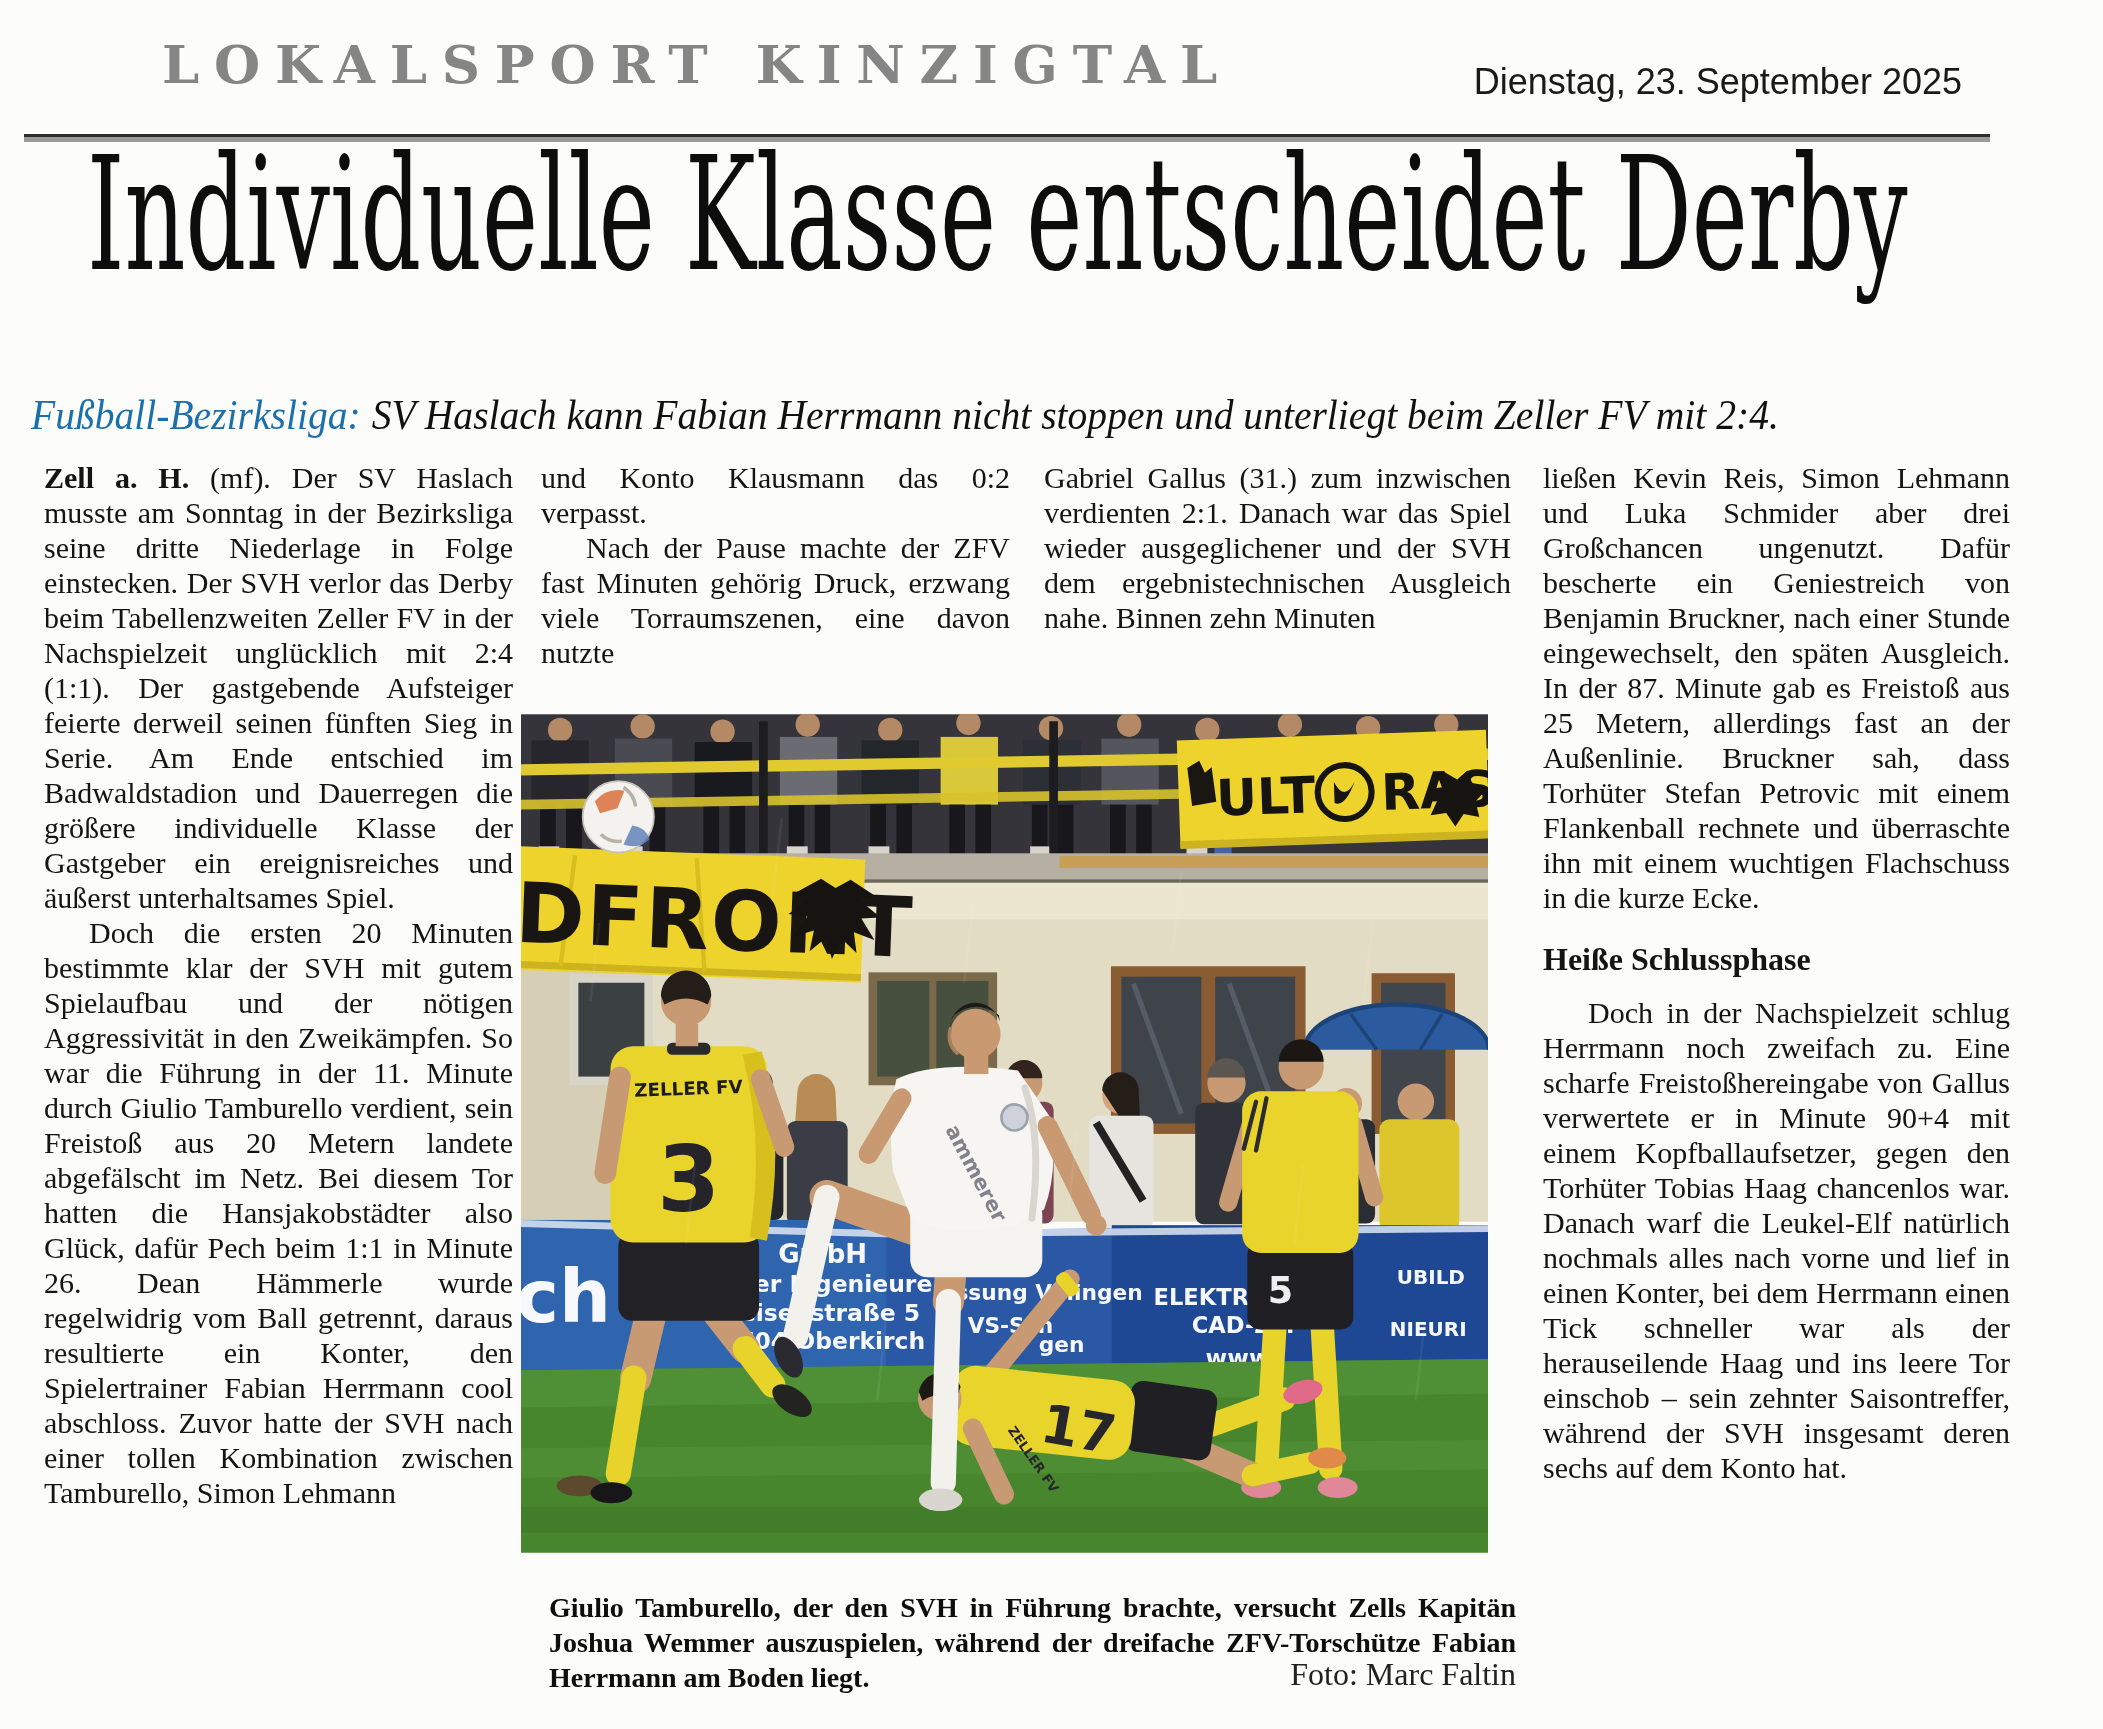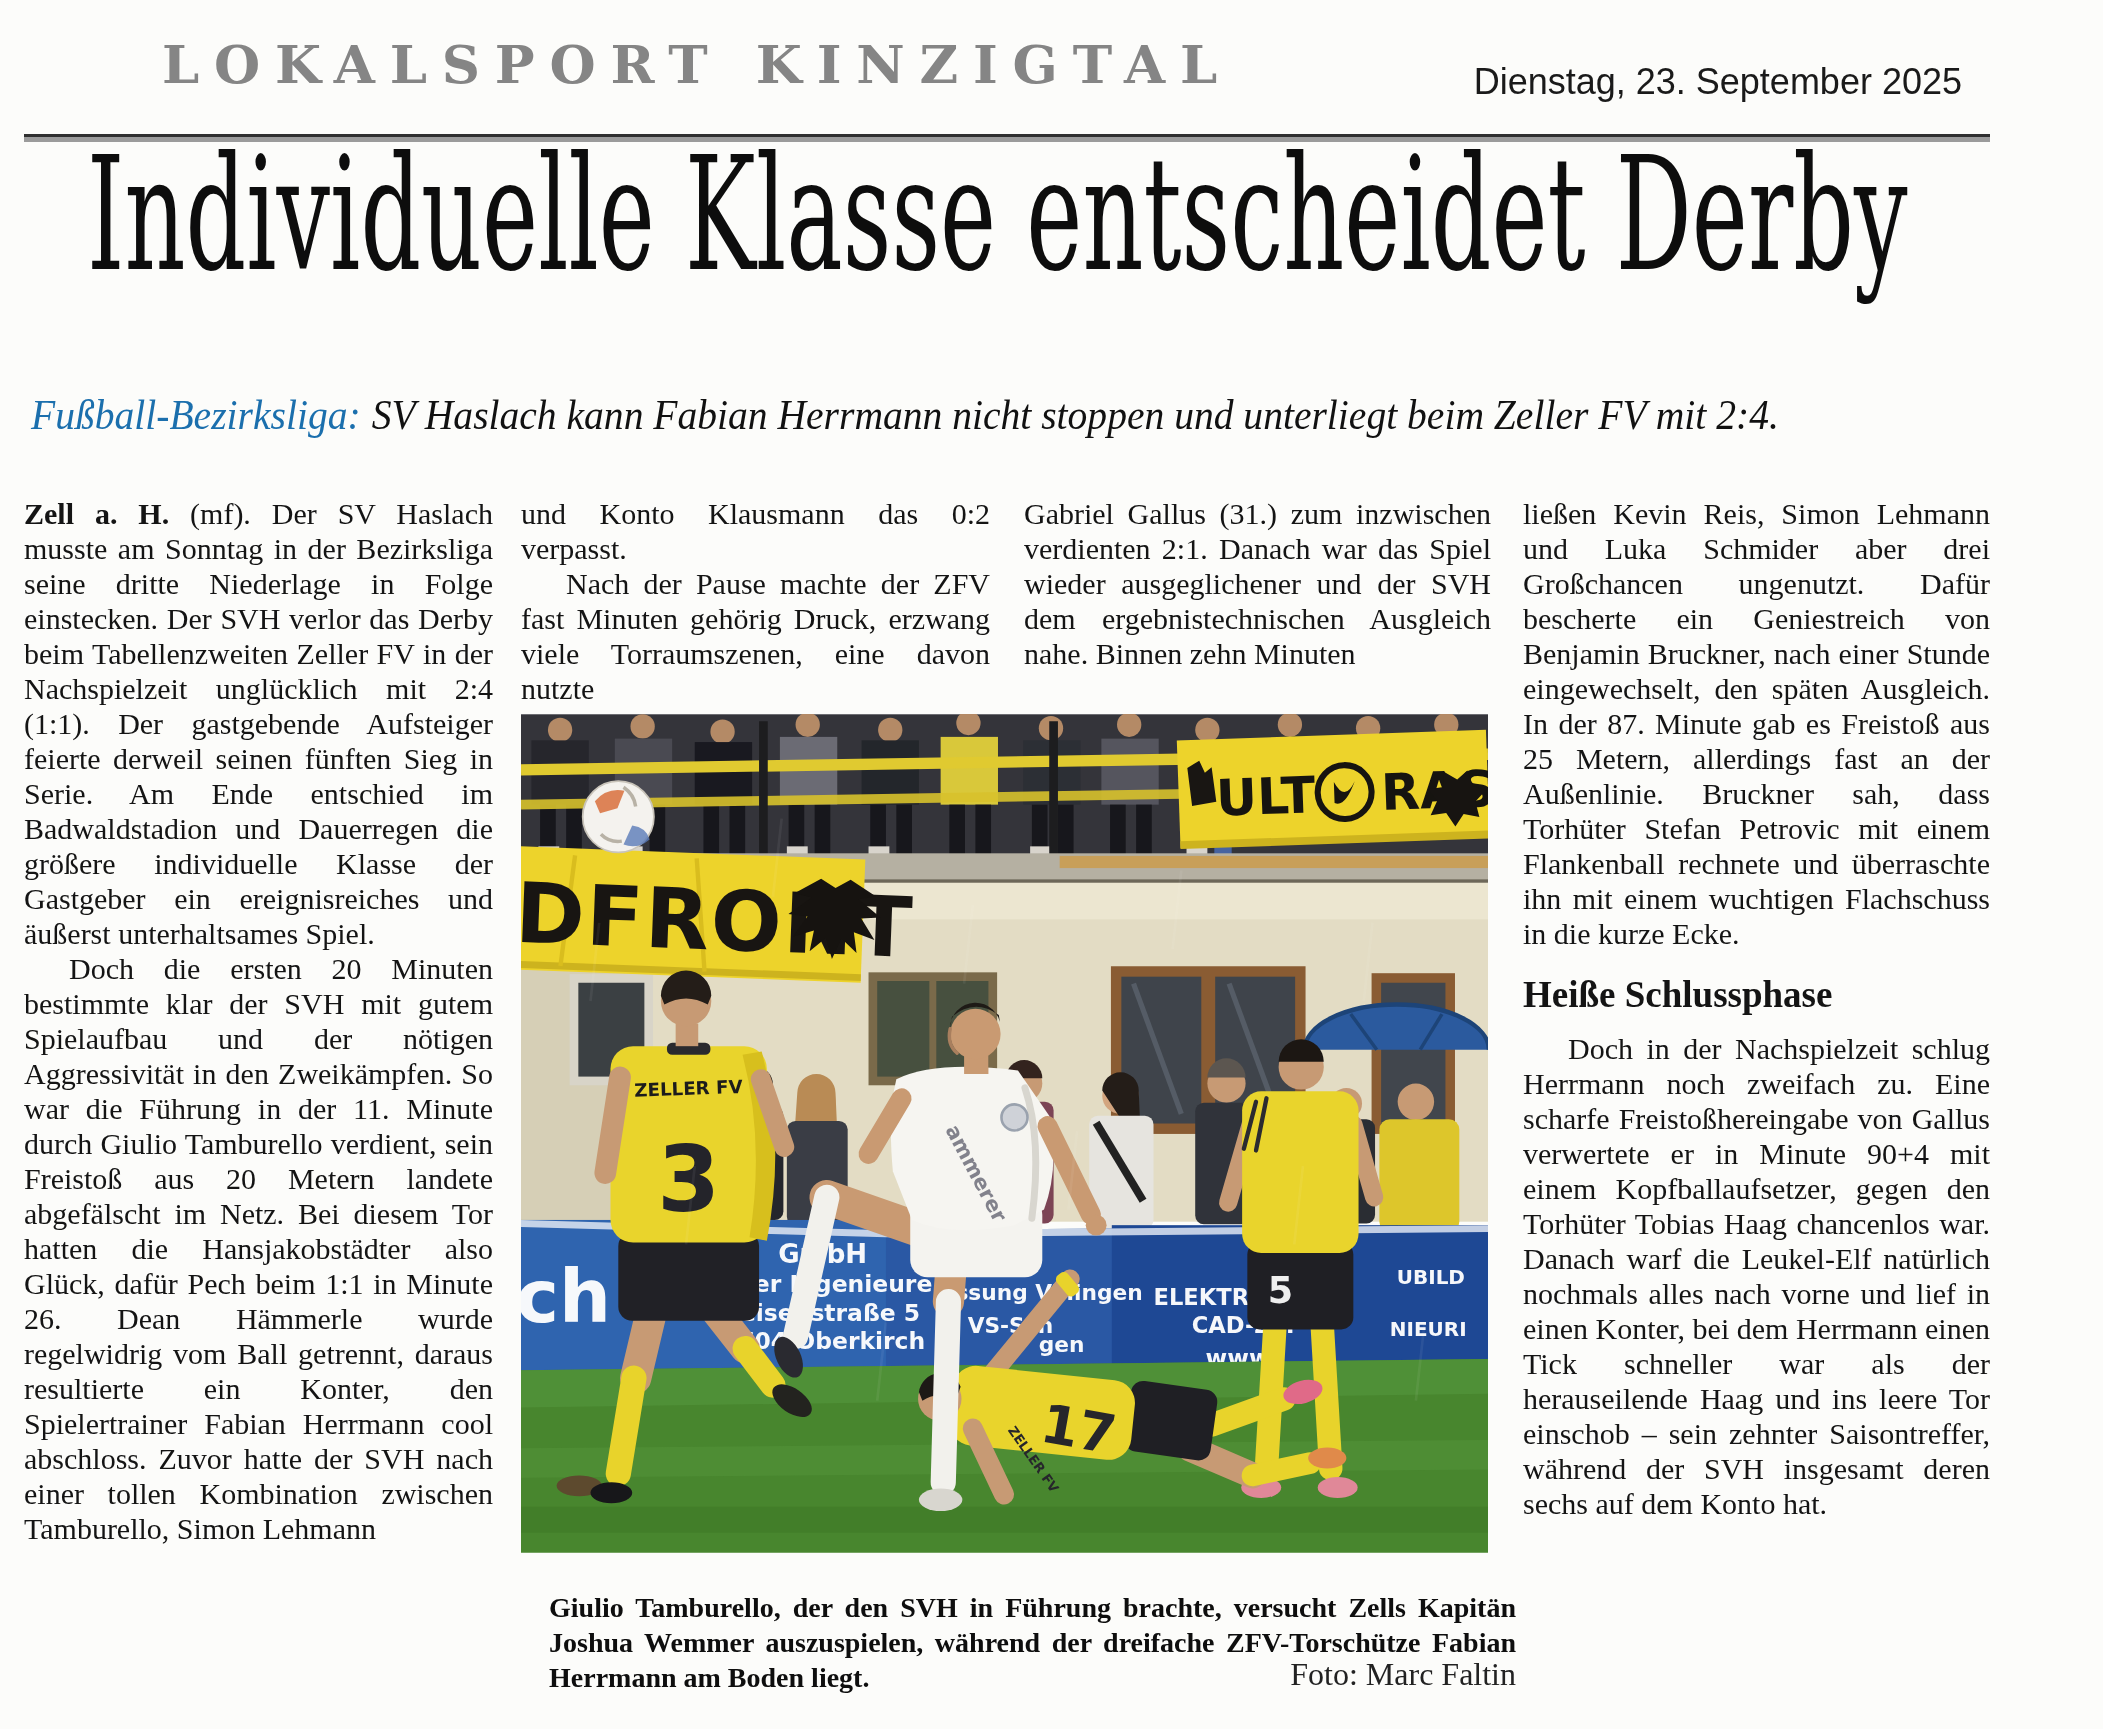--- a/index.html
+++ b/index.html
@@ -33,33 +33,33 @@
     transform:scaleX(.60);transform-origin:0 0;color:#0d0d0d;
   }
   .standfirst{
     position:absolute;left:31px;top:388px;margin:0;
     font-style:italic;font-size:43px;line-height:54px;white-space:nowrap;
     transform:scaleX(.92);transform-origin:0 0;color:#111;
   }
   .standfirst .kicker{color:#1b6fad;margin-right:12px;}
   
   .col{
-    position:absolute;top:496px;width:469px;
+    position:absolute;top:460px;width:469px;
     font-size:30px;line-height:35px;text-align:justify;
-    hyphens:auto;-webkit-hyphens:auto;overflow:hidden;
+    hyphens:auto;-webkit-hyphens:auto;overflow:hidden;margin-left:20px;
   }
   .col p{margin:0;}
   .col .indent{text-indent:45px;}
   .col-1{left:24px;height:1227px;}
   .col-2{left:521px;height:229px;}
   .col-3{left:1024px;width:467px;height:229px;}
   .col-4{left:1523px;width:467px;height:1227px;}
   .dateline{font-weight:700;}
   .crosshead{
-    font-weight:700;font-size:37px;line-height:42px;
+    font-weight:700;font-size:32px;line-height:42px;
     margin:22.6px 0 15.6px 0;text-align:left;
   }
   
   .photo{position:absolute;left:521px;top:714px;width:967px;height:839px;margin:0;}
   .photo svg{display:block;width:967px;height:839px;}
   .caption{
     position:absolute;left:549px;top:1590px;width:967px;
     font-family:Liberation Serif, serif;font-weight:700;
     font-size:28px;line-height:35px;text-align:justify;color:#0e0e0e;
   }

